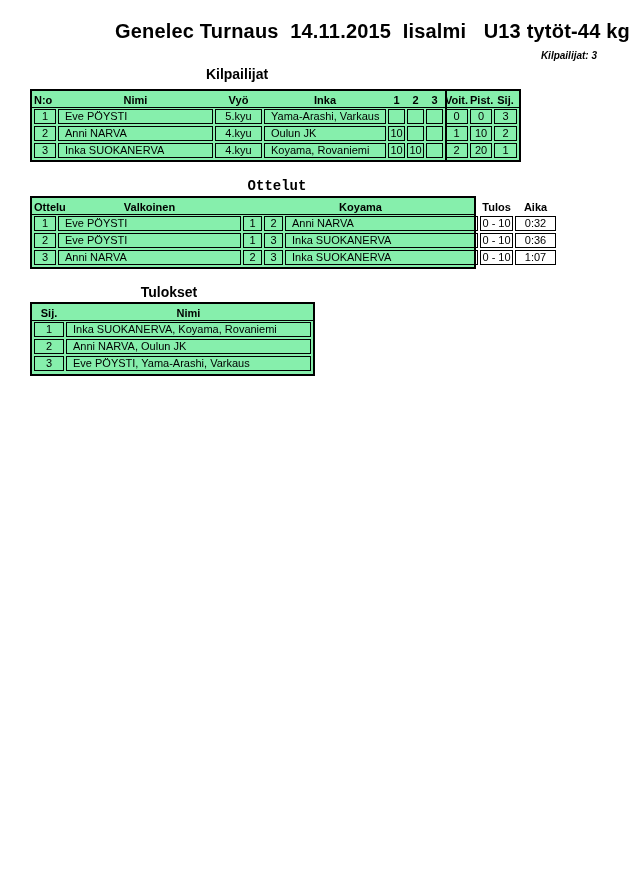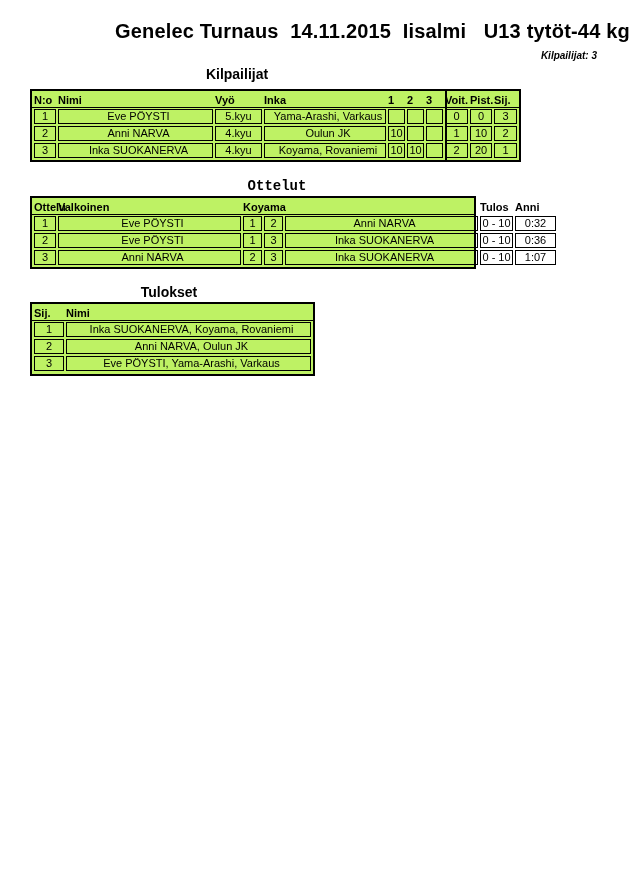--- a/index.html
+++ b/index.html
@@ -24,44 +24,44 @@
   }
   .sec-title {
     position: absolute; font-size: 14px; font-weight: bold;
     transform: translateX(-50%); white-space: nowrap;
   }
   #st-competitors { left: 237px; top: 66px; }
   #st-matches     { left: 277px; top: 178px; font-family: Liberation Mono, monospace; }
   #st-results     { left: 169px; top: 284px; }
 
   .tblwrap {
-    position: absolute; border: 2px solid #000; background: #bef264;
+    position: absolute; border: 2px solid #000; background: #86efac;
   }
   #t-competitors { left: 30px; top: 89px;  width: 491px; height: 73px; }
   #t-matches     { left: 30px; top: 196px; width: 446px; height: 73px; }
   #t-results     { left: 30px; top: 302px; width: 285px; height: 74px; }
 
   .tblwrap table {
     border-collapse: separate; border-spacing: 2px;
     table-layout: fixed; width: 100%;
     font-size: 11px;
   }
   .tblwrap th {
     font-weight: bold; height: 14px; line-height: 14px;
-    padding: 0; text-align: left; vertical-align: middle;
+    padding: 0; text-align: center; vertical-align: middle;
     white-space: nowrap; overflow: visible;
   }
   .tblwrap th.l { text-align: left; }
   .tblwrap td {
     border: 1px solid #000; height: 15px; line-height: 13px;
     padding: 0; vertical-align: middle; white-space: nowrap;
     overflow: hidden; font-size: 11px;
   }
   .tblwrap td.c { text-align: center; }
-  .tblwrap td.l { text-align: center; padding-left: 6px; }
+  .tblwrap td.l { text-align: left; padding-left: 6px; }
 
   
   .hline {
     position: absolute; left: 0; right: 0; top: 16px; height: 1px;
     background: #000;
   }
   
   .vdivider {
     position: absolute; top: 0; bottom: 0; left: 413px; width: 2px;
     background: #000;
@@ -158,21 +158,21 @@
         <col style="width:193px">
           <col style="width:33px">
           <col style="width:41px">
       </colgroup>
       <tbody>
           <tr>
         <th class="l">Ottelu</th>
         <th>Valkoinen</th>
         <th colspan="3">Koyama</th>
         <th>Tulos</th>
-        <th>Anni</th>
+        <th>Aika</th>
       </tr>
       <tr>
         <td class="c">1</td>
         <td class="l">Eve PÖYSTI</td>
         <td class="c">1</td>
         <td class="c">2</td>
         <td class="l">Anni NARVA</td>
         <td class="c">0 - 10</td>
         <td class="c">0:32</td>
       </tr>

